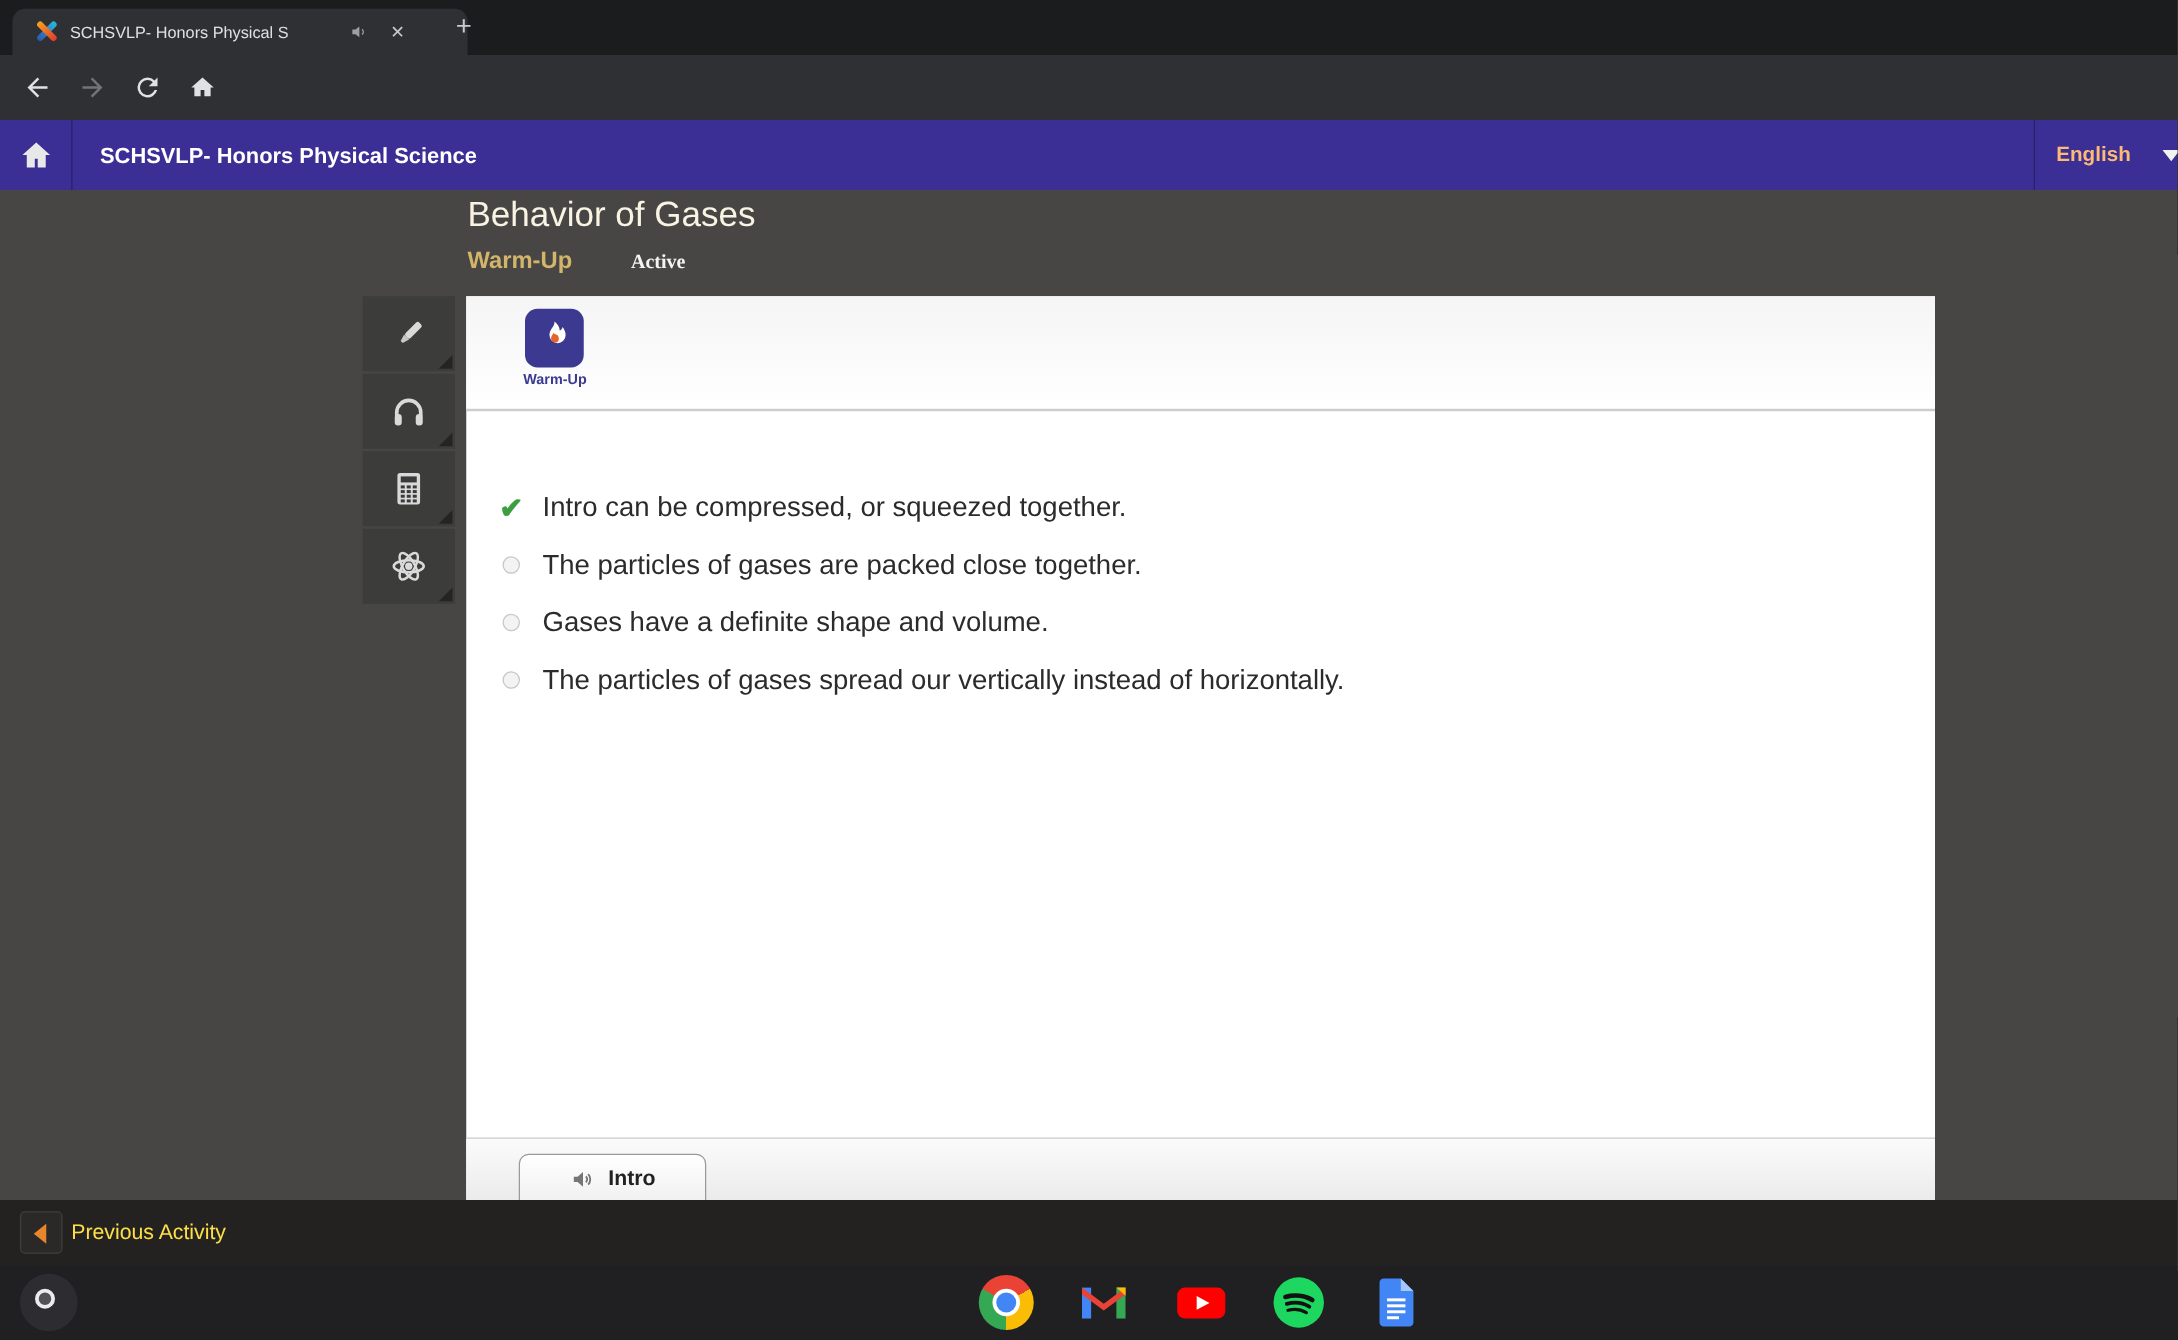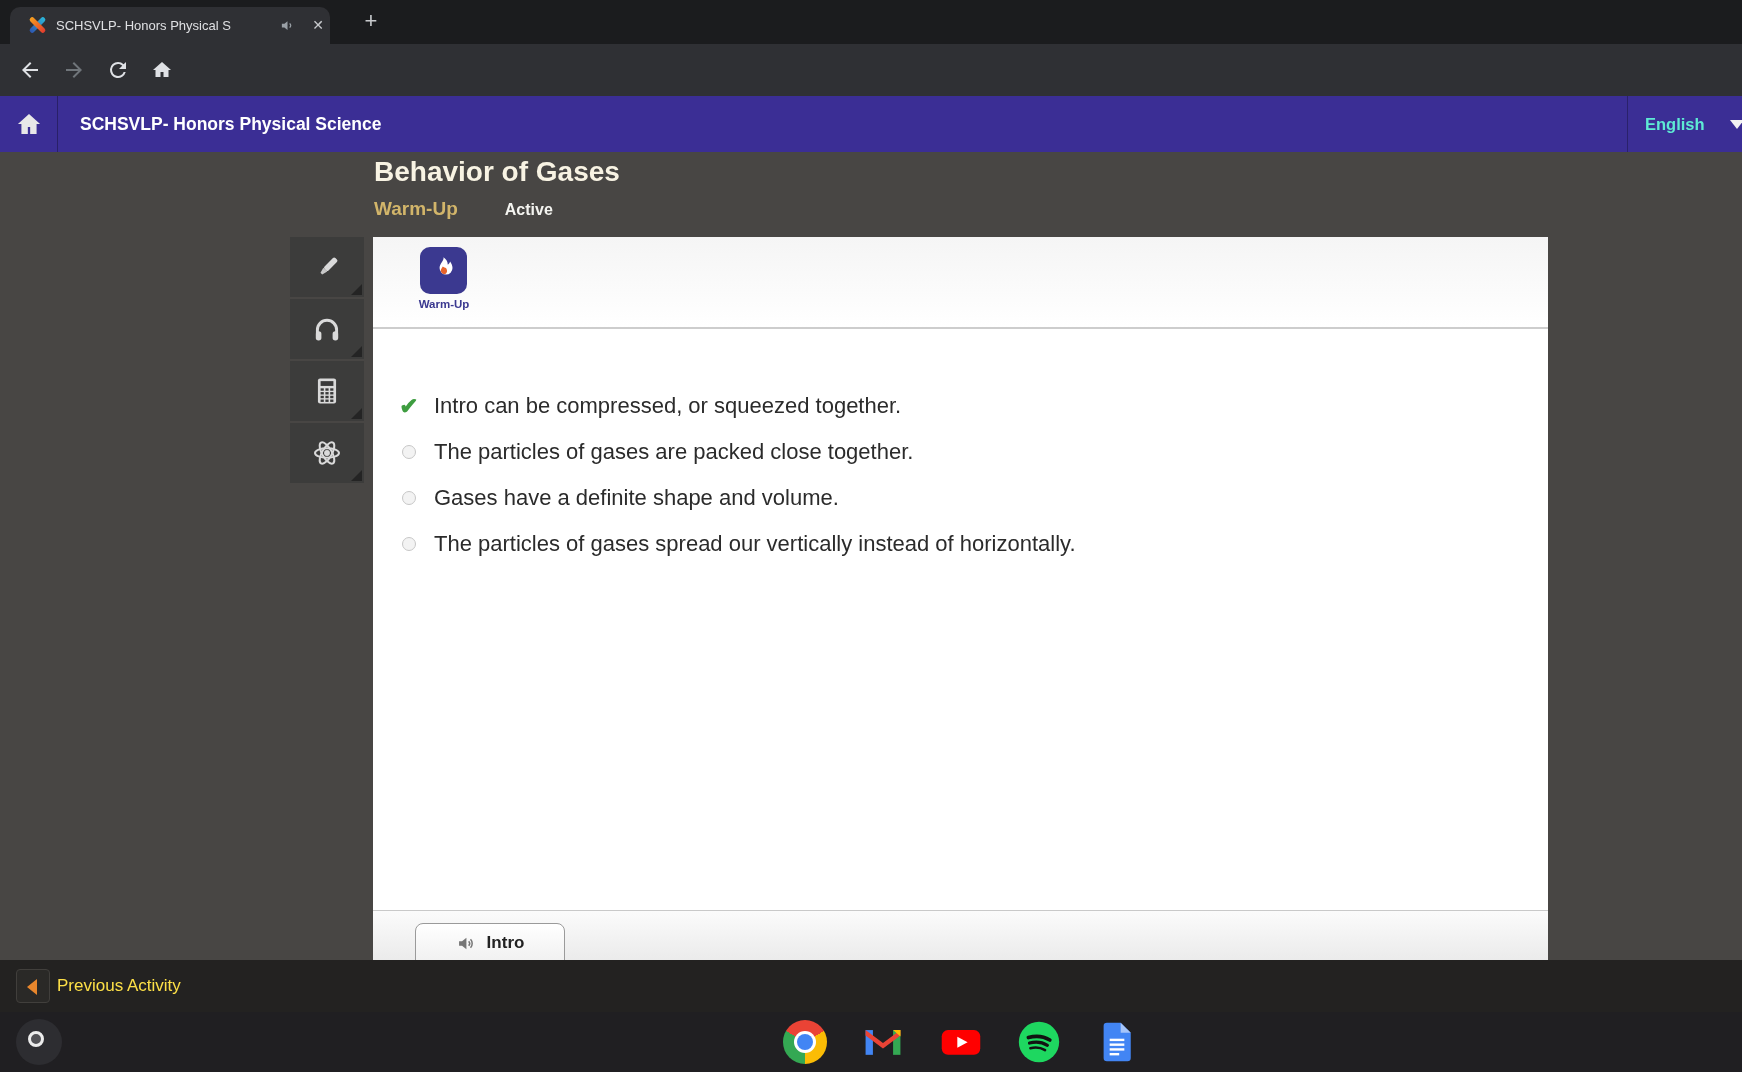--- a/index.html
+++ b/index.html
@@ -1,21 +1,21 @@
 <!DOCTYPE html>
 <html><head>
 <meta charset="utf-8">
 <style>
   * { margin:0; padding:0; box-sizing:border-box; }
   body { background:#000; font-family:"Liberation Sans", sans-serif; }
   .screen { position:relative; width:1742px; height:1072px; overflow:hidden; background:#484644; }
 
   
   .tabstrip { position:absolute; left:0; top:0; width:1742px; height:44px; background:#1b1c1e; }
-  .tab { position:absolute; left:10px; top:7px; width:320px; height:37px; background:#2f3034; border-radius:10px 10px 0 0; }
+  .tab { position:absolute; left:10px; top:7px; width:364px; height:37px; background:#2f3034; border-radius:10px 10px 0 0; }
   .favicon { position:absolute; left:18px; top:9px; width:18px; height:18px; }
   .fav-bar { position:absolute; left:7px; top:-1px; width:5px; height:20px; border-radius:3px; }
   .fav-bar.b1 { background:linear-gradient(180deg,#2bb7d9,#2e55b0); transform:rotate(45deg); }
   .fav-bar.b2 { background:linear-gradient(180deg,#f6a21f,#e23a2e); transform:rotate(-45deg); }
   .tab-title { position:absolute; left:46px; top:0; height:37px; line-height:37px; width:212px; overflow:hidden; white-space:nowrap; font-size:13px; color:#dfe0e3; }
   .tab-fade { position:absolute; left:218px; top:2px; width:44px; height:33px; background:linear-gradient(to right, rgba(47,48,52,0), #2f3034 70%); }
   .tab-audio { position:absolute; left:270px; top:11px; width:15px; height:15px; }
   .tab-close { position:absolute; left:298px; top:8px; width:20px; height:20px; line-height:20px; text-align:center; color:#c8cacd; font-size:14px; border-radius:50%; cursor:pointer; }
   .newtab { position:absolute; left:358px; top:9px; width:26px; height:26px; line-height:24px; text-align:center; color:#c8cacd; font-size:22px; font-weight:300; border-radius:50%; }
 
@@ -28,28 +28,28 @@
   .urltext { position:absolute; left:44px; top:0; height:40px; line-height:40px; font-size:15.5px; }
   .url-domain { color:#e6e6ea; } .url-path { color:#9ba0a6; }
   .star-ic { position:absolute; right:18px; top:9px; width:22px; height:22px; }
 
   
   .appbar { position:absolute; left:0; top:96px; width:1742px; height:56px; background:#3b2e95; }
   .home-cell { position:absolute; left:0; top:0; width:58px; height:56px; border-right:1px solid rgba(0,0,0,0.3); cursor:pointer; }
   .home-cell svg { position:absolute; left:15px; top:14px; }
   .course-title { position:absolute; left:80px; top:0; height:56px; line-height:56px; color:#ffffff; font-weight:bold; font-size:17.5px; }
   .lang-div { position:absolute; left:1627px; top:0; height:56px; border-left:1px solid rgba(0,0,0,0.28); }
-  .lang-label { position:absolute; left:1645px; top:0; height:46px; line-height:56px; color:#5eead4; font-weight:bold; font-size:16.5px; cursor:pointer; }
+  .lang-label { position:absolute; left:1645px; top:0; height:46px; line-height:56px; color:#fdba74; font-weight:bold; font-size:16.5px; cursor:pointer; }
   .lang-caret { position:absolute; left:1730px; top:24px; width:0; height:0; border-left:7px solid transparent; border-right:7px solid transparent; border-top:9px solid #f2f2f2; }
 
   
-  .lesson-title { position:absolute; left:374px; top:156px; font-size:28px; font-weight:bold; color:#f8f3e3; }
+  .lesson-title { position:absolute; left:374px; top:156px; font-size:28px; font-weight:normal; color:#f8f3e3; }
   .lesson-tabs { position:absolute; left:374px; top:198px; display:flex; gap:47px; align-items:baseline; }
   .ltab-warmup { font-size:19px; font-weight:bold; color:#d2b56a; cursor:pointer; }
-  .ltab-active { font-size:16px; font-weight:bold; color:#f4f4f0; cursor:pointer; }
+  .ltab-active { font-size:16px; font-weight:bold; color:#f4f4f0; cursor:pointer;font-family:Liberation Serif, serif; }
 
   
   .toolcol { position:absolute; left:290px; top:237px; width:74px; }
   .toolbtn { position:relative; width:74px; height:60px; background:#3c3c3b; margin-bottom:2px; cursor:pointer; display:flex; align-items:center; justify-content:center; }
   .toolbtn .corner { position:absolute; right:2px; bottom:2px; width:0; height:0; border-left:11px solid transparent; border-bottom:11px solid #242424; }
 
   
   .card { position:absolute; left:373px; top:237px; width:1175px; height:723px; background:#ffffff; }
   .card-header { position:absolute; left:0; top:0; width:100%; height:92px; background:linear-gradient(#f5f5f5,#ffffff); border-bottom:2px solid #cdcdcd; }
   .badge-ic { position:absolute; left:47px; top:10px; width:47px; height:47px; border-radius:10px; background:#3b3990; }

